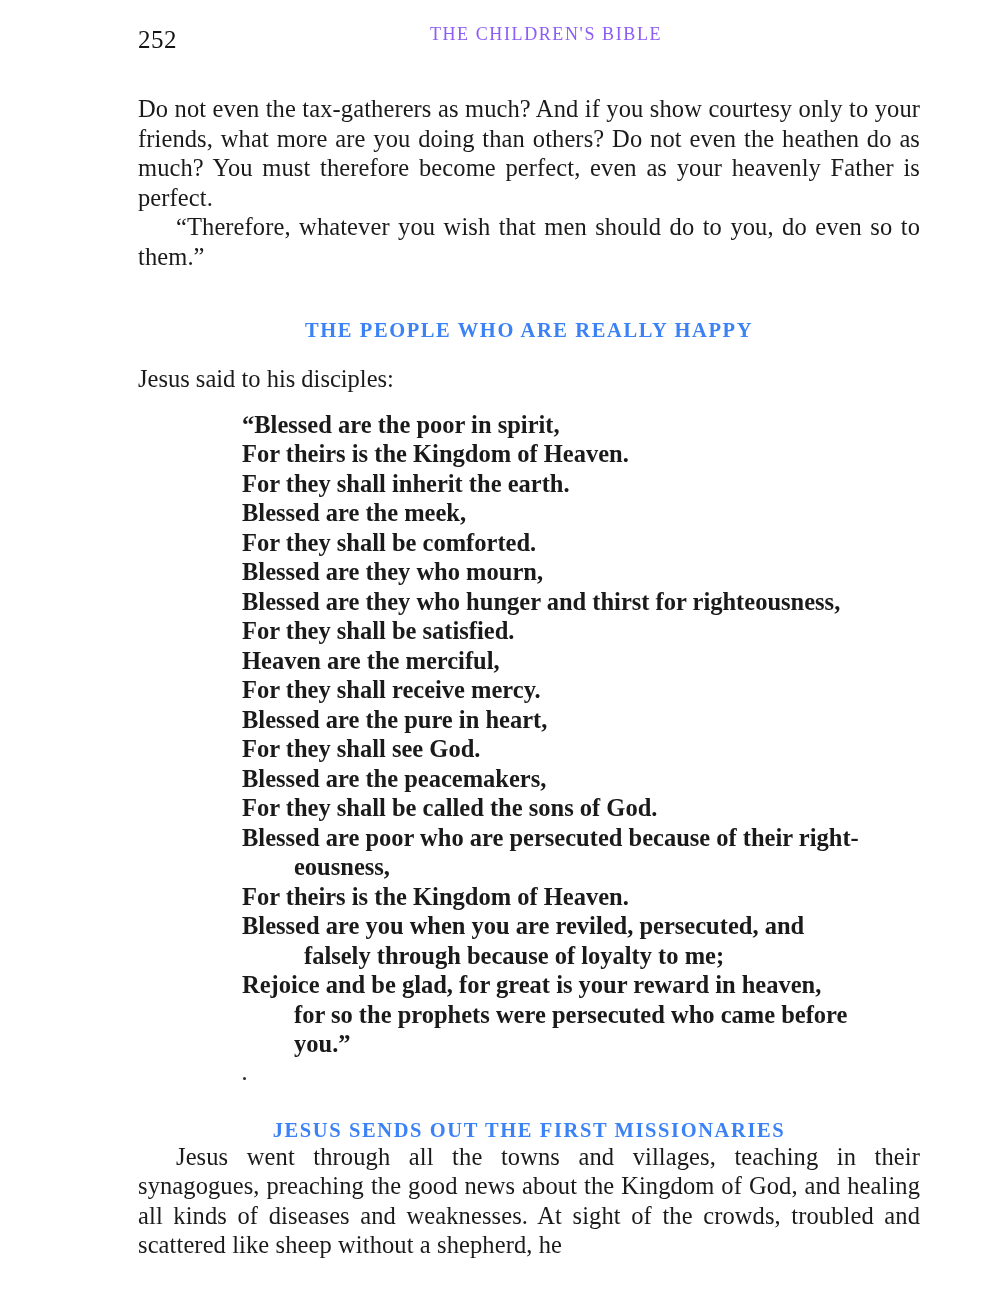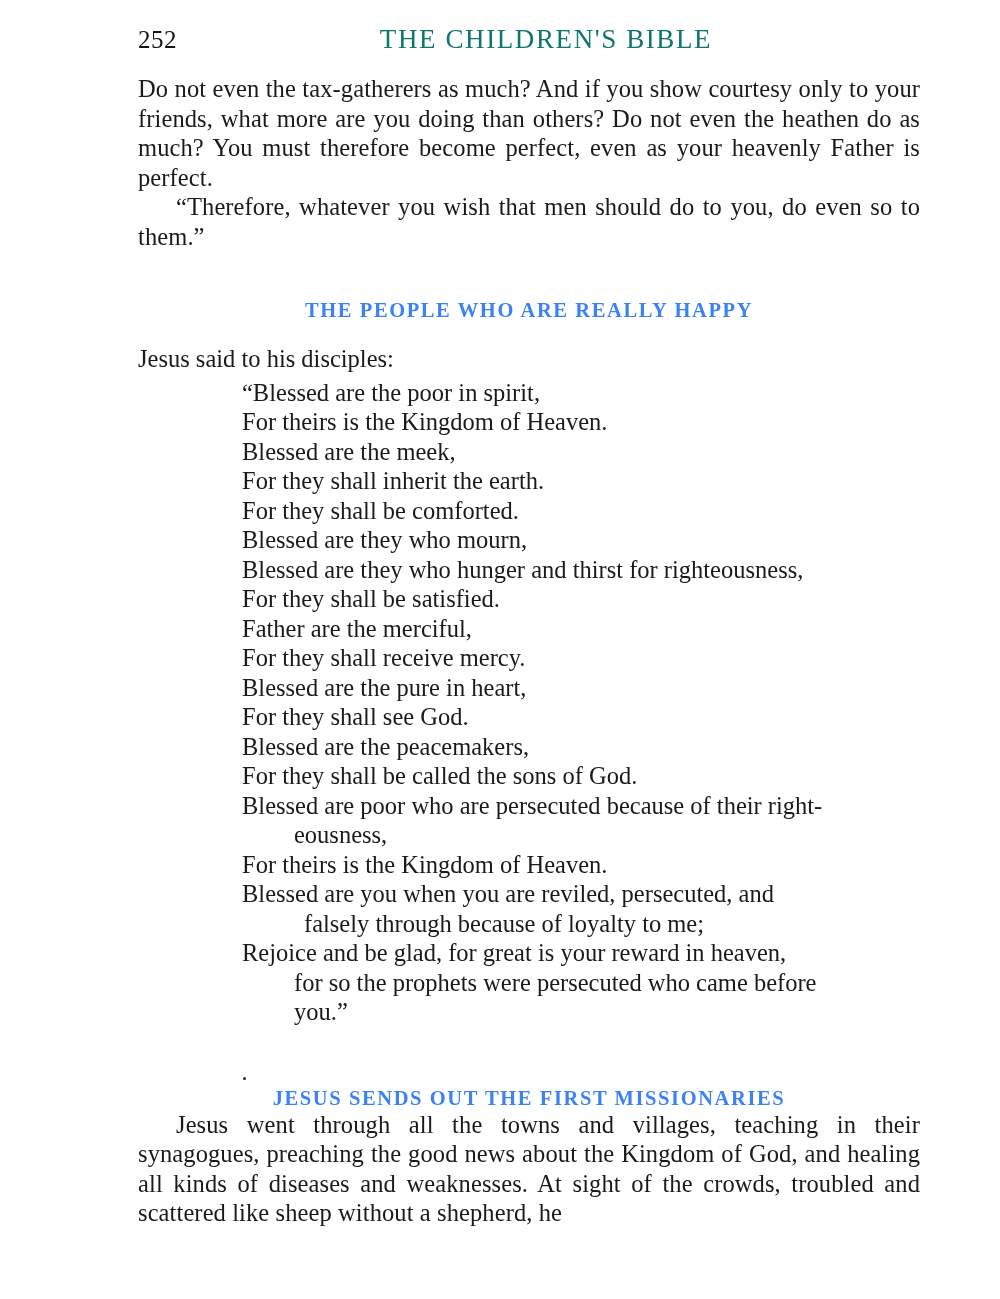--- a/index.html
+++ b/index.html
@@ -37,31 +37,31 @@
     font-size: 25px;
     letter-spacing: 0.5px;
     color: #141414;
   }
   .head-title {
     position: absolute;
     left: 0;
     right: 0;
     top: -2px;
     text-align: center;
-    font-size: 27px;
+    font-size: 18px;
     letter-spacing: 1.6px;
-    color: #0f766e;
+    color: #8b5cf6;
     
     padding-left: 34px;
   }
 
   
   .body-col {
     position: absolute;
-    top: 74px;
+    top: 94px;
     left: 138px;
     width: 782px;
   }
   p.para {
     margin: 0;
     font-size: 24.5px;
     line-height: 29.5px;
     text-align: justify;
     text-justify: inter-word;
     letter-spacing: 0.1px;
@@ -88,24 +88,25 @@
 
   
   .lead-line {
     margin: 0;
     font-size: 24.5px;
     line-height: 29.5px;
     margin-top: 22px;
   }
   ul.verse {
     list-style: none;
-    margin: 4px;
+    margin: 16px;
     padding: 0;
     margin-left: 104px;
     width: 678px;
+    font-weight: bold;
   }
   ul.verse li {
     font-size: 24.5px;
     line-height: 29.5px;
     margin: 0;
     padding: 0;
     text-indent: -12px;
     padding-left: 12px;
   }
   ul.verse li.wrap2 {
@@ -153,27 +154,27 @@
     <p class="para indent">“Therefore, whatever you wish that men should do to you, do even so to them.”</p>
 
     <div class="sec1-wrap">
       <h2 class="section">THE PEOPLE WHO ARE REALLY HAPPY</h2>
 
       <p class="lead-line">Jesus said to his disciples:</p>
 
       <ul class="verse">
         <li>“Blessed are the poor in spirit,</li>
         <li>For theirs is the Kingdom of Heaven.</li>
+        <li>For they shall inherit the earth.</li>
         <li>Blessed are the meek,</li>
-        <li>For they shall inherit the earth.</li>
         <li>For they shall be comforted.</li>
         <li>Blessed are they who mourn,</li>
         <li>Blessed are they who hunger and thirst for righteousness,</li>
         <li>For they shall be satisfied.</li>
-        <li>Father are the merciful,</li>
+        <li>Heaven are the merciful,</li>
         <li>For they shall receive mercy.</li>
         <li>Blessed are the pure in heart,</li>
         <li>For they shall see God.</li>
         <li>Blessed are the peacemakers,</li>
         <li>For they shall be called the sons of God.</li>
 
         <li class="wrap2">
           <span>Blessed are poor who are persecuted because of their right-</span>
           <span class="runover">eousness,</span>
         </li>

